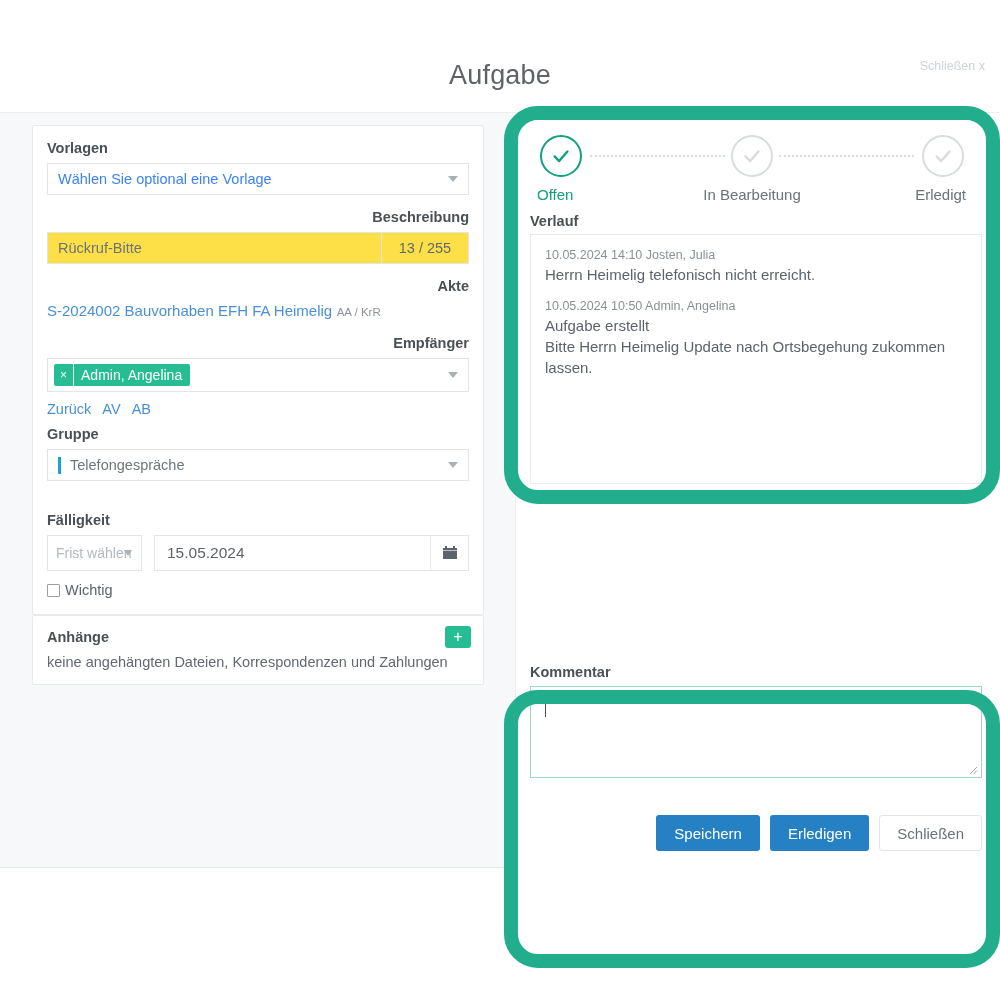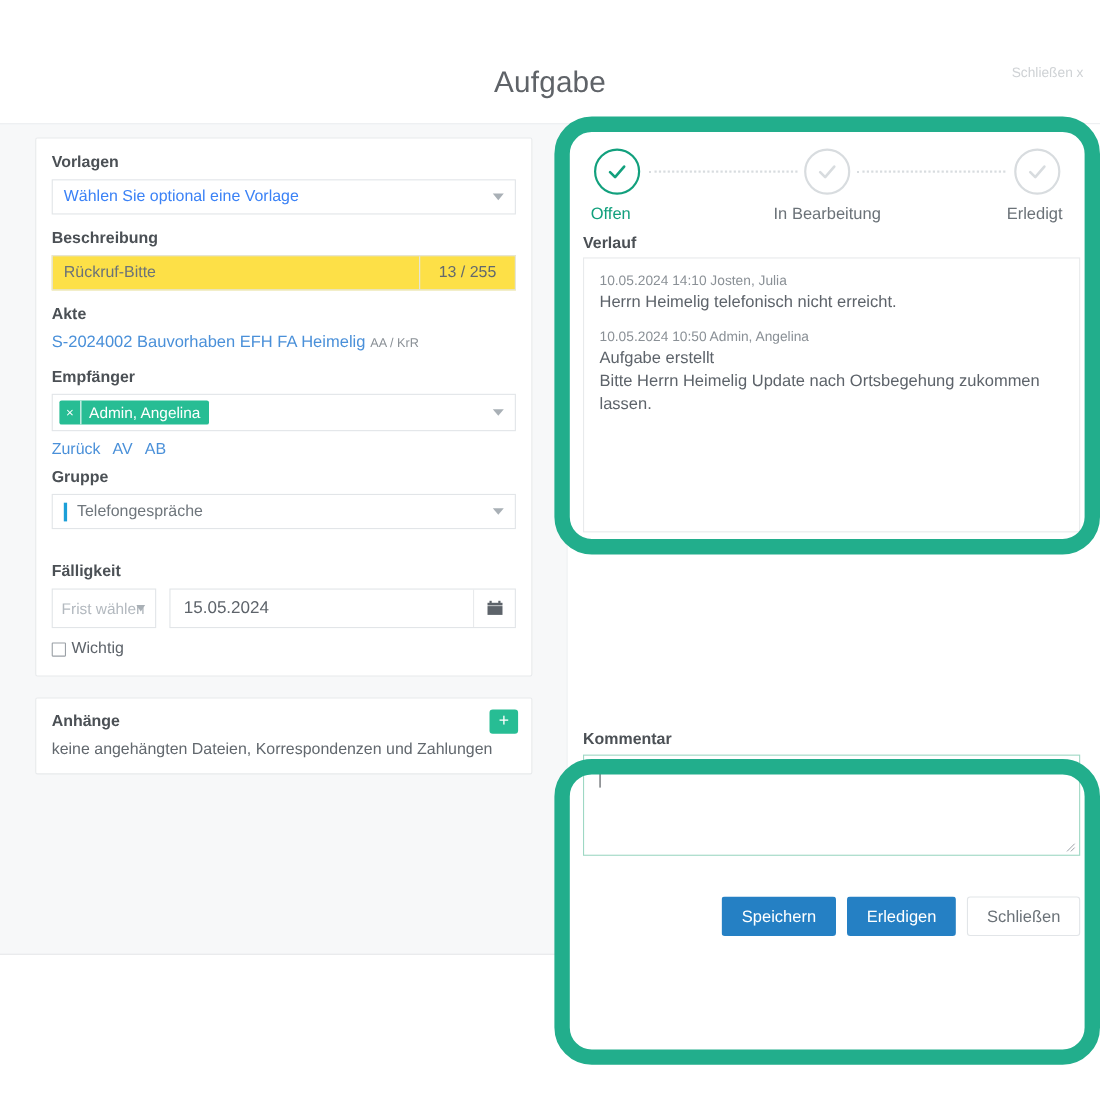--- a/index.html
+++ b/index.html
@@ -42,21 +42,21 @@
   .card {
     background: #ffffff;
     border: 1px solid #e8eaec;
     border-radius: 2px;
     padding: 13px 14px 16px 14px;
   }
   .field-label {
     font-size: 14.5px; font-weight: bold; color: #4b5055;
     margin-bottom: 5px; line-height: 19px;
   }
-  .field-label.spaced { margin-top: 13px; }
+  .field-label.spaced { margin-top: 13px; text-align: right; }
 
   .select-box, .text-box {
     position: relative;
     height: 32px;
     border: 1px solid #e2e5e8;
     background: #fff;
     display: flex; align-items: center;
     font-size: 14.5px; color: #6f767c;
     padding: 0 10px;
   }
@@ -131,21 +131,21 @@
   }
   .cal-icon { width: 14px; height: 14px; display: block; }
 
   .check-row { display: flex; align-items: center; margin-top: 11px; }
   .checkbox {
     width: 13px; height: 13px; border: 1.4px solid #9aa0a6;
     border-radius: 1px; background: #fff; cursor: pointer;
   }
   .check-label { font-size: 14.5px; color: #5d636a; margin-left: 5px; }
 
-  .att-card { margin-top: 19px; position: relative; padding: 13px 14px 14px 14px; }
+  .att-card { position: relative; padding: 13px 14px 14px 14px; }
   .att-title { font-size: 14.5px; font-weight: bold; color: #4b5055; }
   .att-text { font-size: 14.5px; color: #62686e; margin-top: 9px; }
   .att-plus {
     position: absolute; right: 12px; top: 10px;
     width: 26px; height: 22px; background: #27bd94; border-radius: 3px;
     color: #fff; font-size: 16px; line-height: 21px; text-align: center;
     cursor: pointer;
   }
 
   

